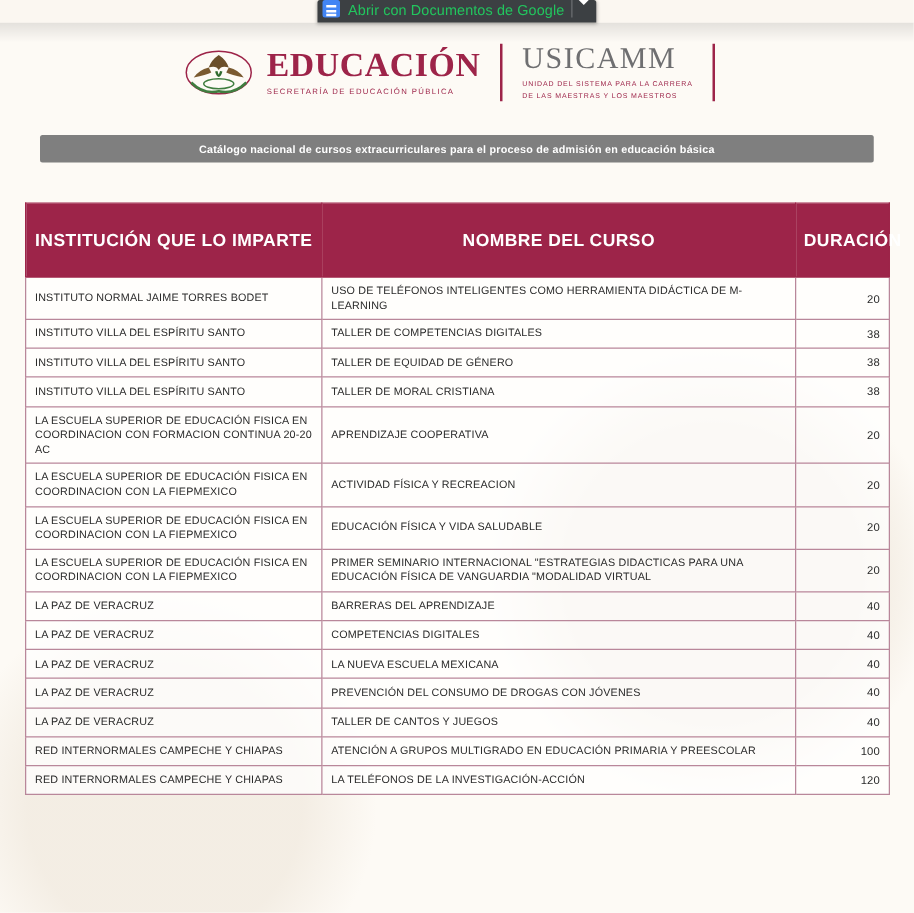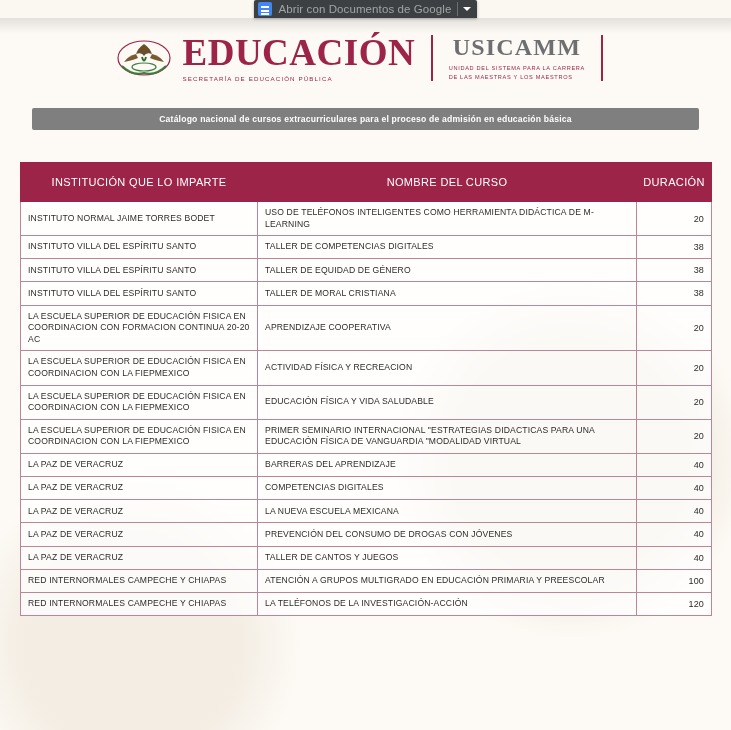--- a/index.html
+++ b/index.html
@@ -22,24 +22,24 @@
     left: 0;
     width: 731px;
     height: 18px;
     background: transparent;
     z-index: 50;
     display: flex;
     justify-content: center;
   }
   .gdocs-pill {
     display: flex;
-    align-items: center;
+    align-items: flex-start;
     height: 18px;
     background: #3c4043;
-    color: #a3a3a3;
+    color: #22c55e;
     border-radius: 2px 2px 0 0;
     padding: 0 2px 0 4px;
     box-shadow: 0 1px 3px rgba(0,0,0,.3);
   }
   .gdocs-icon {
     width: 14px;
     height: 14px;
     background: #4285f4;
     border-radius: 2px;
     margin-right: 6px;
@@ -112,21 +112,21 @@
     margin-right: 6px;
     position: relative;
     flex: none;
   }
   .eagle svg { display: block; }
 
   .sep-title {
     display: block;
     font-family: "Liberation Serif", serif;
     color: #9d2449;
-    font-size: 37px;
+    font-size: 27px;
     font-weight: bold;
     letter-spacing: .5px;
     line-height: 1;
   }
   .sep-sub {
     display: block;
     font-family: "Liberation Sans", sans-serif;
     color: #9d2449;
     font-size: 6.2px;
     letter-spacing: 1.1px;
@@ -137,24 +137,23 @@
     height: 46px;
     background: #9d2449;
     margin: 0 16px;
     flex: none;
   }
   .usicamm-title {
     display: block;
     font-family: "Liberation Serif", serif;
     color: #6f6f71;
     font-size: 24px;
-    font-weight: bold;
+    font-weight: normal;
     letter-spacing: 1.2px;
     line-height: 1;
-    text-align: center;
   }
   .usicamm-sub {
     display: block;
     color: #9d2449;
     font-size: 5.6px;
     letter-spacing: .7px;
     line-height: 1.5;
     margin-top: 5px;
   }
 
@@ -184,25 +183,25 @@
   }
   table {
     width: 691px;
     border-collapse: collapse;
     table-layout: fixed;
     background: rgba(255,255,255,.72);
   }
   th {
     background: #9d2449;
     color: #ffffff;
-    font-size: 11px;
-    font-weight: normal;
+    font-size: 14px;
+    font-weight: bold;
     letter-spacing: .35px;
     height: 26px;
-    padding: 6px 6px;
+    padding: 16px 6px;
     border: 1px solid #9d2449;
     text-align: center;
     vertical-align: middle;
   }
   td {
     border: 1px solid #b9879a;
     font-size: 8.6px;
     color: #2b2b2b;
     padding: 5px 7px;
     vertical-align: middle;

